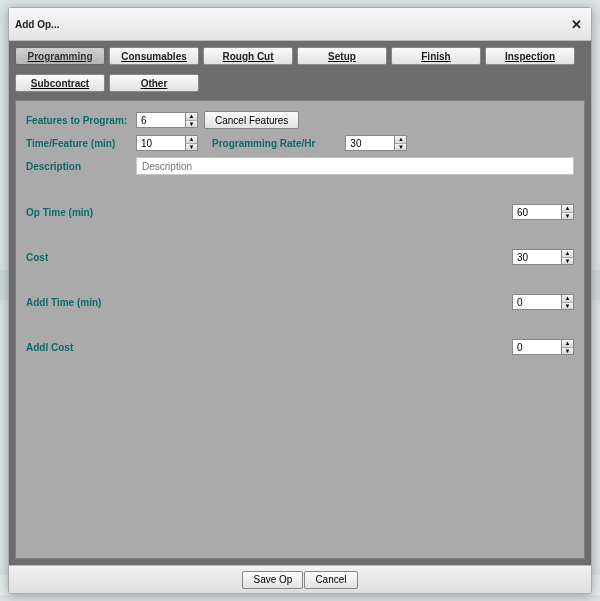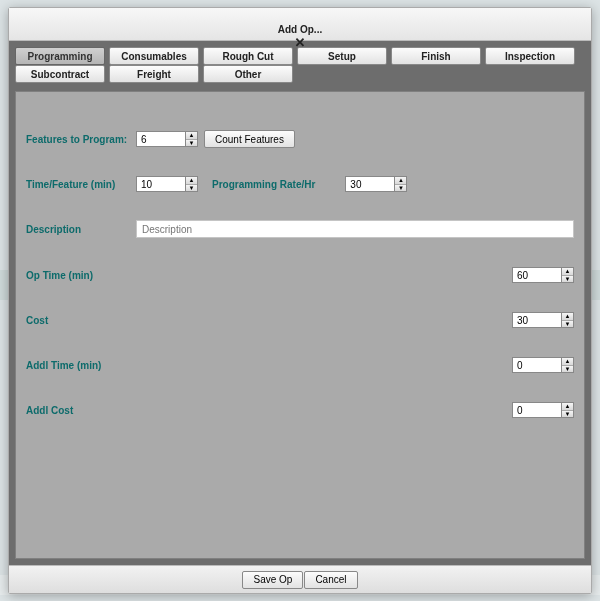--- a/index.html
+++ b/index.html
@@ -28,33 +28,33 @@
     height: 24px;
     background: linear-gradient(#f7f7f7,#e5e5e5);
     border-bottom: 1px solid #bbb;
     display: flex;
     align-items: center;
     justify-content: space-between;
     padding: 16px 6px;
     font-weight: bold;
     font-size: 10px;
     color: #222;
-    flex-direction: column;
   }
   .close-x {
     font-size: 13px;
     cursor: pointer;
     font-weight: bold;
     padding: 0 3px;
   }
   .tabs {
     padding: 6px 6px 2px 6px;
     display: flex;
     flex-wrap: wrap;
-    gap: 0 4px;
+    gap: 9px 4px;
+    text-decoration: underline;
   }
   .tab-btn {
     width: 90px;
     height: 18px;
     display:inline-flex;
     align-items:center;
     justify-content:center;
     background: linear-gradient(#fcfcfc,#e2e2e2);
     border: 1px solid #888;
     border-radius: 2px;
@@ -74,21 +74,20 @@
     background: #aaaaaa;
     border: 1px solid #808080;
     padding: 10px 10px;
     position: relative;
     overflow: hidden;
   }
   .row {
     display: flex;
     align-items: center;
     margin-bottom: 6px;
-    margin-top: 28px;
   }
   .label {
     color: #0d6b6b;
     font-weight: bold;
     font-size: 10px;
     width: 110px;
   }
   .spinner {
     display: inline-flex;
   }
@@ -181,41 +180,38 @@
     <div class="tab-btn">
         <span>Finish</span>
       </div>
     <div class="tab-btn">
         <span>Inspection</span>
       </div>
     <div class="tab-btn">
         <span>Subcontract</span>
       </div>
     <div class="tab-btn">
-        <span>Freight</span>
-      </div>
-    <div class="tab-btn">
         <span>Other</span>
       </div>
   </div>
 
   <div class="form-area">
 
     <div class="row">
       <span class="label">Features to Program:</span>
       <span class="spinner">
         <input class="spin-input" value="6" style="">
         <span class="spin-btns">
           <div>▲</div>
           <div>▼</div>
         </span>
       </span>
       <span style="width:6px"></span>
       <div class="btn">
-          <span>Count Features</span>
+          <span>Cancel Features</span>
         </div>
     </div>
 
     <div class="row">
       <span class="label">Time/Feature (min)</span>
       <span class="spinner">
         <input class="spin-input" value="10" style="">
         <span class="spin-btns">
           <div>▲</div>
           <div>▼</div>

